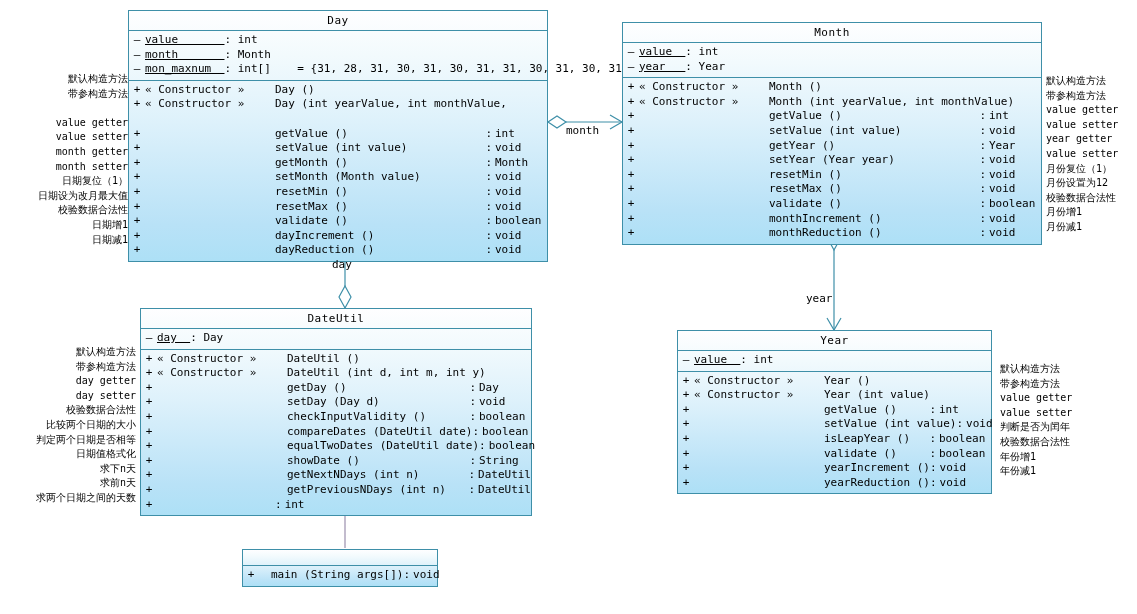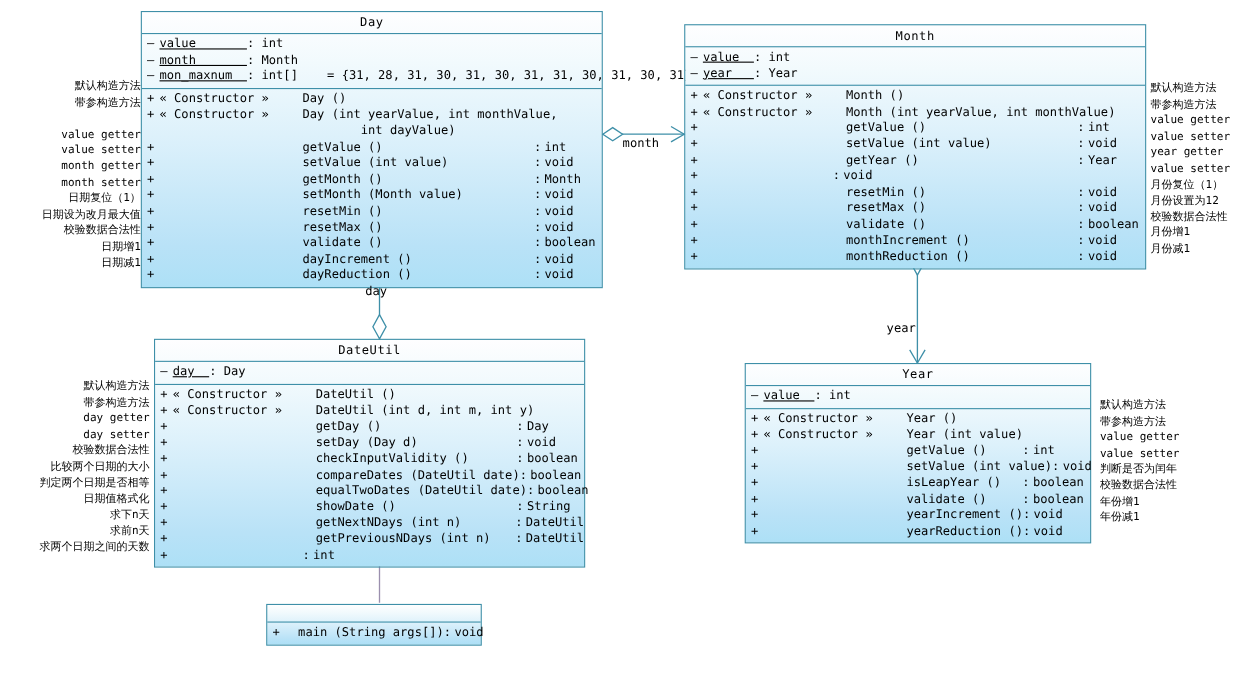--- a/index.html
+++ b/index.html
@@ -146,21 +146,21 @@
   <div class="uml-class" id="cls-day" style="left:128px; top:10px; width:420px;">
     <div class="title-band">Day</div>
     <div class="attr-band" id="attrs-day">
         <div class="arow"><span class="vis">–</span><span class="nm">value       </span><span class="cl">: </span><span class="ty">int</span></div>
         <div class="arow"><span class="vis">–</span><span class="nm">month       </span><span class="cl">: </span><span class="ty">Month</span></div>
         <div class="arow"><span class="vis">–</span><span class="nm">mon_maxnum  </span><span class="cl">: </span><span class="ty">int[]    </span><span class="df">= {31, 28, 31, 30, 31, 30, 31, 31, 30, 31, 30, 31}</span></div>
       </div>
     <div class="op-band" id="ops-day">
         <div class="row"><span class="vis">+</span><span class="stereo" style="width: 118px; flex: 0 0 118px;">« Constructor »</span><span class="sig">Day ()</span></div>
         <div class="row"><span class="vis">+</span><span class="stereo" style="width: 118px; flex: 0 0 118px;">« Constructor »</span><span class="sig">Day (int yearValue, int monthValue,</span></div>
-        <div class="row cont"><span class="vis">+</span><span class="stereo" style="width: 118px; flex: 0 0 118px;"></span><span class="sig">        int dayValue)</span></div>
+        <div class="row cont"><span class="vis">+</span><span class="stereo" style="width: 118px; flex: 0 0 118px;"></span></div>
         <div class="row"><span class="vis">+</span><span class="stereo" style="width: 118px; flex: 0 0 118px;"></span><span class="sig">getValue ()</span><span class="sep">:</span><span class="type" style="min-width: 52px;">int</span></div>
         <div class="row"><span class="vis">+</span><span class="stereo" style="width: 118px; flex: 0 0 118px;"></span><span class="sig">setValue (int value)</span><span class="sep">:</span><span class="type" style="min-width: 52px;">void</span></div>
         <div class="row"><span class="vis">+</span><span class="stereo" style="width: 118px; flex: 0 0 118px;"></span><span class="sig">getMonth ()</span><span class="sep">:</span><span class="type" style="min-width: 52px;">Month</span></div>
         <div class="row"><span class="vis">+</span><span class="stereo" style="width: 118px; flex: 0 0 118px;"></span><span class="sig">setMonth (Month value)</span><span class="sep">:</span><span class="type" style="min-width: 52px;">void</span></div>
         <div class="row"><span class="vis">+</span><span class="stereo" style="width: 118px; flex: 0 0 118px;"></span><span class="sig">resetMin ()</span><span class="sep">:</span><span class="type" style="min-width: 52px;">void</span></div>
         <div class="row"><span class="vis">+</span><span class="stereo" style="width: 118px; flex: 0 0 118px;"></span><span class="sig">resetMax ()</span><span class="sep">:</span><span class="type" style="min-width: 52px;">void</span></div>
         <div class="row"><span class="vis">+</span><span class="stereo" style="width: 118px; flex: 0 0 118px;"></span><span class="sig">validate ()</span><span class="sep">:</span><span class="type" style="min-width: 52px;">boolean</span></div>
         <div class="row"><span class="vis">+</span><span class="stereo" style="width: 118px; flex: 0 0 118px;"></span><span class="sig">dayIncrement ()</span><span class="sep">:</span><span class="type" style="min-width: 52px;">void</span></div>
         <div class="row"><span class="vis">+</span><span class="stereo" style="width: 118px; flex: 0 0 118px;"></span><span class="sig">dayReduction ()</span><span class="sep">:</span><span class="type" style="min-width: 52px;">void</span></div>
       </div>
@@ -171,21 +171,21 @@
     <div class="attr-band" id="attrs-month">
         <div class="arow"><span class="vis">–</span><span class="nm">value  </span><span class="cl">: </span><span class="ty">int</span></div>
         <div class="arow"><span class="vis">–</span><span class="nm">year   </span><span class="cl">: </span><span class="ty">Year</span></div>
       </div>
     <div class="op-band" id="ops-month">
         <div class="row"><span class="vis">+</span><span class="stereo" style="width: 118px; flex: 0 0 118px;">« Constructor »</span><span class="sig">Month ()</span></div>
         <div class="row"><span class="vis">+</span><span class="stereo" style="width: 118px; flex: 0 0 118px;">« Constructor »</span><span class="sig">Month (int yearValue, int monthValue)</span></div>
         <div class="row"><span class="vis">+</span><span class="stereo" style="width: 118px; flex: 0 0 118px;"></span><span class="sig">getValue ()</span><span class="sep">:</span><span class="type" style="min-width: 52px;">int</span></div>
         <div class="row"><span class="vis">+</span><span class="stereo" style="width: 118px; flex: 0 0 118px;"></span><span class="sig">setValue (int value)</span><span class="sep">:</span><span class="type" style="min-width: 52px;">void</span></div>
         <div class="row"><span class="vis">+</span><span class="stereo" style="width: 118px; flex: 0 0 118px;"></span><span class="sig">getYear ()</span><span class="sep">:</span><span class="type" style="min-width: 52px;">Year</span></div>
-        <div class="row"><span class="vis">+</span><span class="stereo" style="width: 118px; flex: 0 0 118px;"></span><span class="sep">:</span><span class="type" style="min-width: 52px;">void</span></div>
+        <div class="row"><span class="vis">+</span><span class="stereo" style="width: 118px; flex: 0 0 118px;"></span><span class="sig">setYear (Year year)</span><span class="sep">:</span><span class="type" style="min-width: 52px;">void</span></div>
         <div class="row"><span class="vis">+</span><span class="stereo" style="width: 118px; flex: 0 0 118px;"></span><span class="sig">resetMin ()</span><span class="sep">:</span><span class="type" style="min-width: 52px;">void</span></div>
         <div class="row"><span class="vis">+</span><span class="stereo" style="width: 118px; flex: 0 0 118px;"></span><span class="sig">resetMax ()</span><span class="sep">:</span><span class="type" style="min-width: 52px;">void</span></div>
         <div class="row"><span class="vis">+</span><span class="stereo" style="width: 118px; flex: 0 0 118px;"></span><span class="sig">validate ()</span><span class="sep">:</span><span class="type" style="min-width: 52px;">boolean</span></div>
         <div class="row"><span class="vis">+</span><span class="stereo" style="width: 118px; flex: 0 0 118px;"></span><span class="sig">monthIncrement ()</span><span class="sep">:</span><span class="type" style="min-width: 52px;">void</span></div>
         <div class="row"><span class="vis">+</span><span class="stereo" style="width: 118px; flex: 0 0 118px;"></span><span class="sig">monthReduction ()</span><span class="sep">:</span><span class="type" style="min-width: 52px;">void</span></div>
       </div>
   </div>
 
   <div class="uml-class" id="cls-dateutil" style="left:140px; top:308px; width:392px;">
     <div class="title-band">DateUtil</div>

